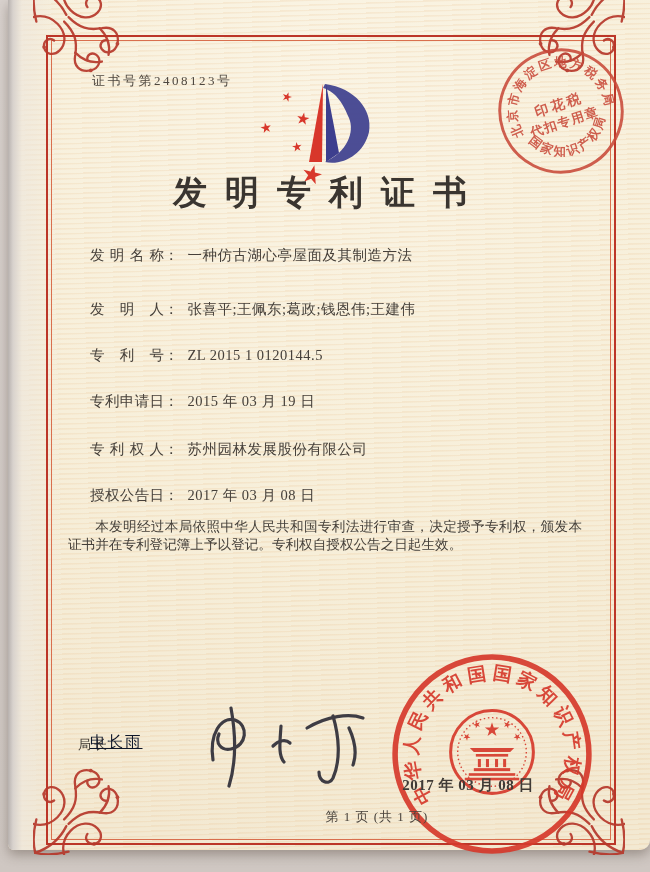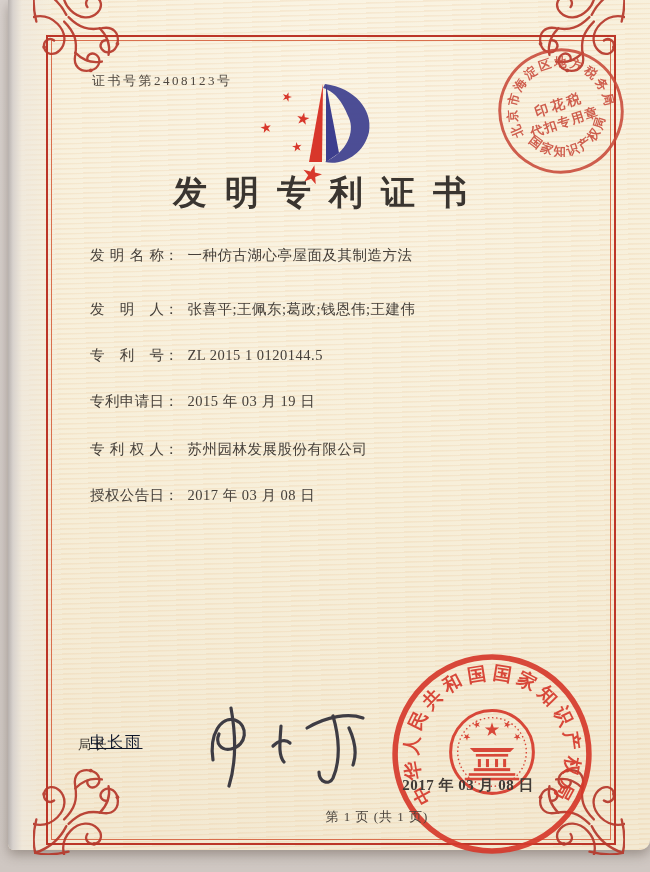--- a/index.html
+++ b/index.html
@@ -159,20 +159,21 @@
   <span class="flabel">专利申请日</span><span class="fcolon">：</span><span class="fvalue">2015 年 03 月 19 日</span>
 </div>
 <div class="abs frow" style="top:440px">
   <span class="flabel">专利权人</span><span class="fcolon">：</span><span class="fvalue">苏州园林发展股份有限公司</span>
 </div>
 <div class="abs frow" style="top:486px">
   <span class="flabel">授权公告日</span><span class="fcolon">：</span><span class="fvalue">2017 年 03 月 08 日</span>
 </div>
 
 <div class="abs body-text">
+  <p>本发明经过本局依照中华人民共和国专利法进行审查，决定授予专利权，颁发本证书并在专利登记簿上予以登记。专利权自授权公告之日起生效。</p>
 </div>
 
 <div class="abs sig-title">局长</div>
 <div class="abs sig-name">申长雨</div>
 
 <svg class="abs signature" width="185" height="100" viewBox="0 0 185 100">
   <g fill="none" stroke="#2f2e38" stroke-width="3.2" stroke-linecap="round" opacity="0.92">
     <path d="M28,62 C24,36 36,18 50,22 C64,27 62,48 46,51 C36,53 30,45 34,36"></path>
     <path d="M46,10 C50,32 52,62 44,88"></path>
     <path d="M88,48 C94,42 101,41 105,45"></path>

